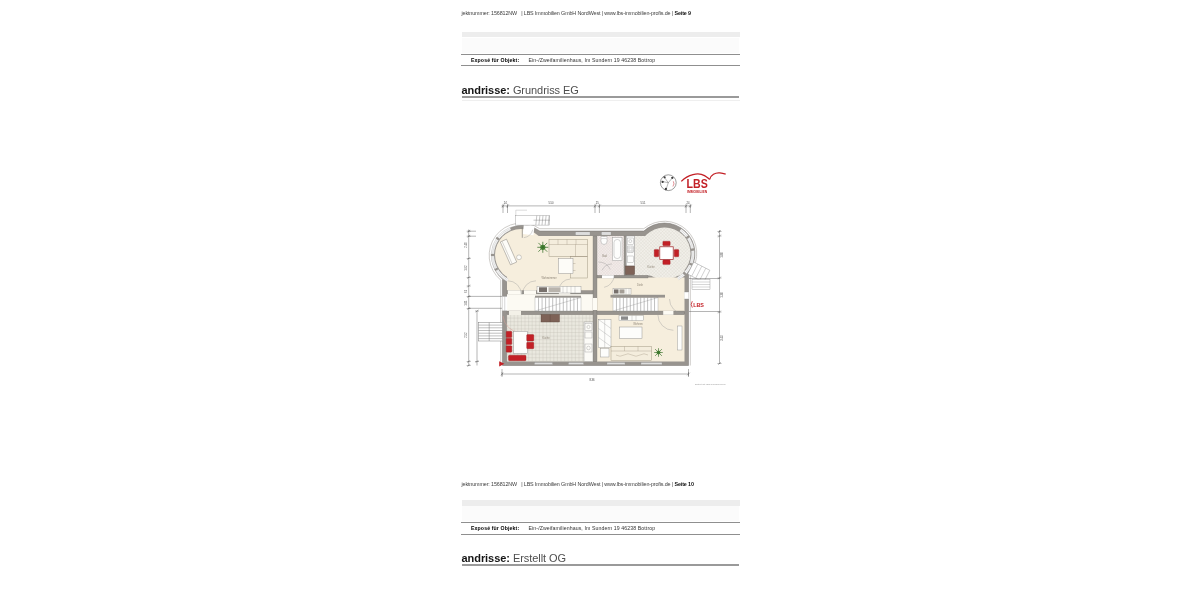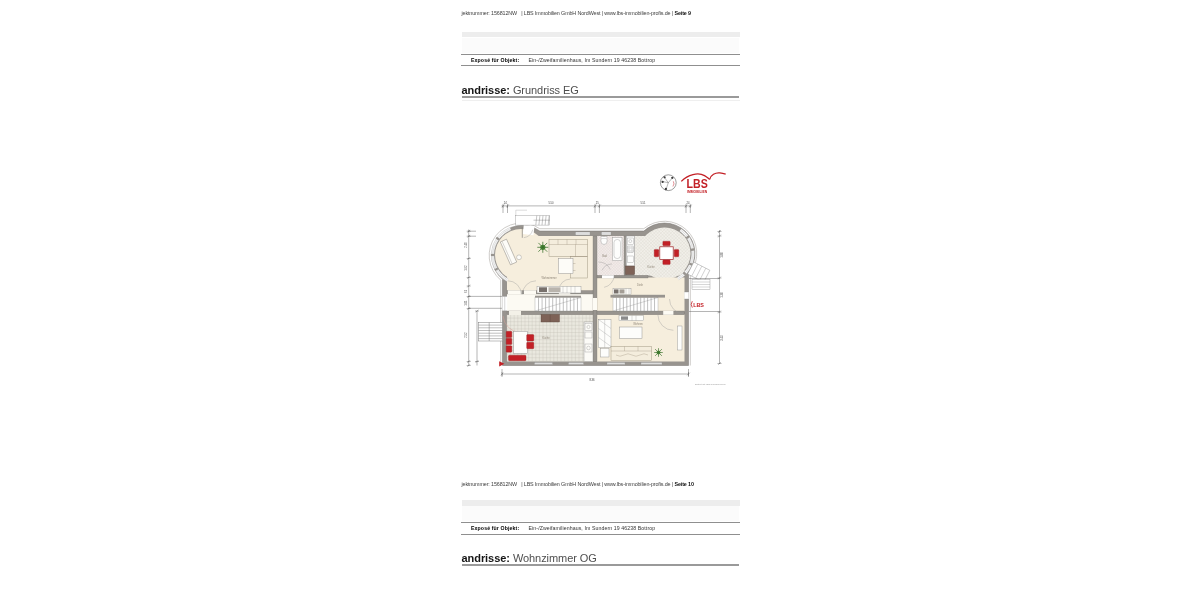--- a/index.html
+++ b/index.html
@@ -441,14 +441,14 @@
 <div class="bar" style="top:500.3px"></div>
 
 <div class="lightrow" style="top:505.90000000000003px"></div>
 
 <div class="rule" style="top:521.9px"></div>
 
 <div class="objrow" style="top:525.2px"><b>Exposé für Objekt:</b><span>Ein-/Zweifamilienhaus, Im Sundern 19 46238 Bottrop</span></div>
 
 <div class="rule" style="top:533.8px"></div>
 
-<div class="title" style="top:552.0px"><b>andrisse:</b> <span>Wohnzimmer OG</span></div>
+<div class="title" style="top:552.0px"><b>andrisse:</b> <span>Erstellt OG</span></div>
 
 <div class="titleline" style="top:564.4px"></div>
 </body></html>

